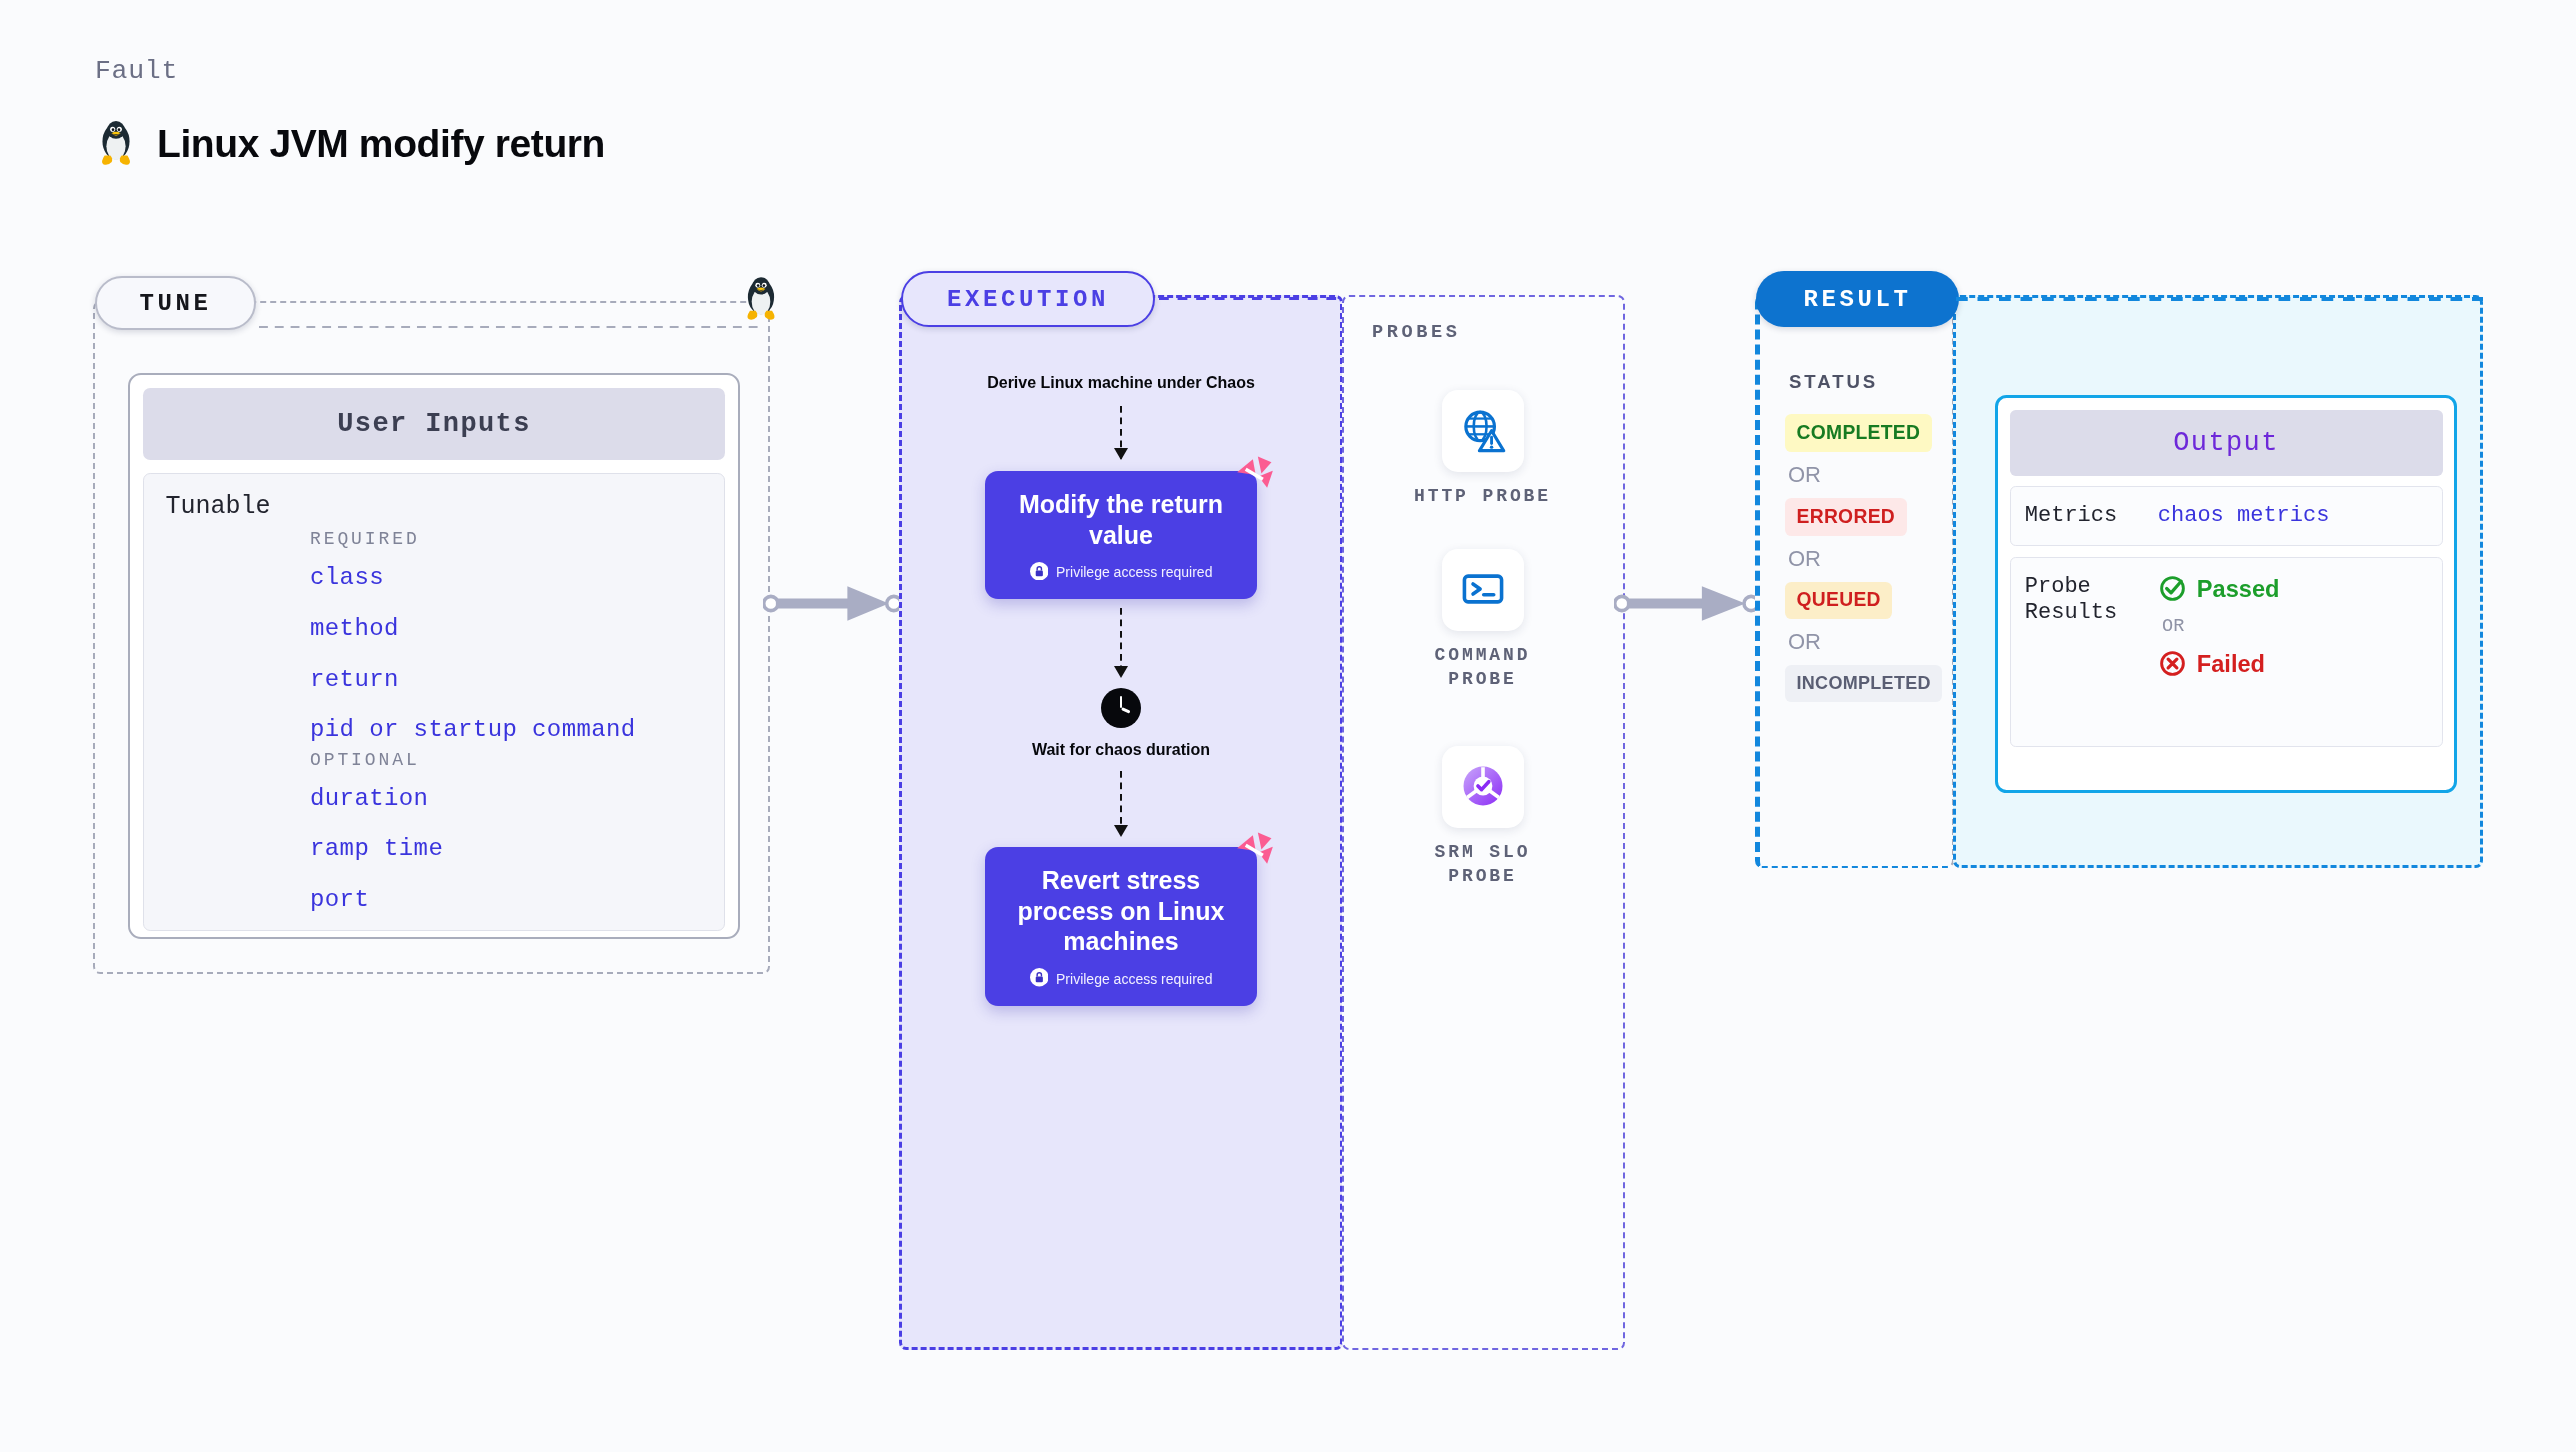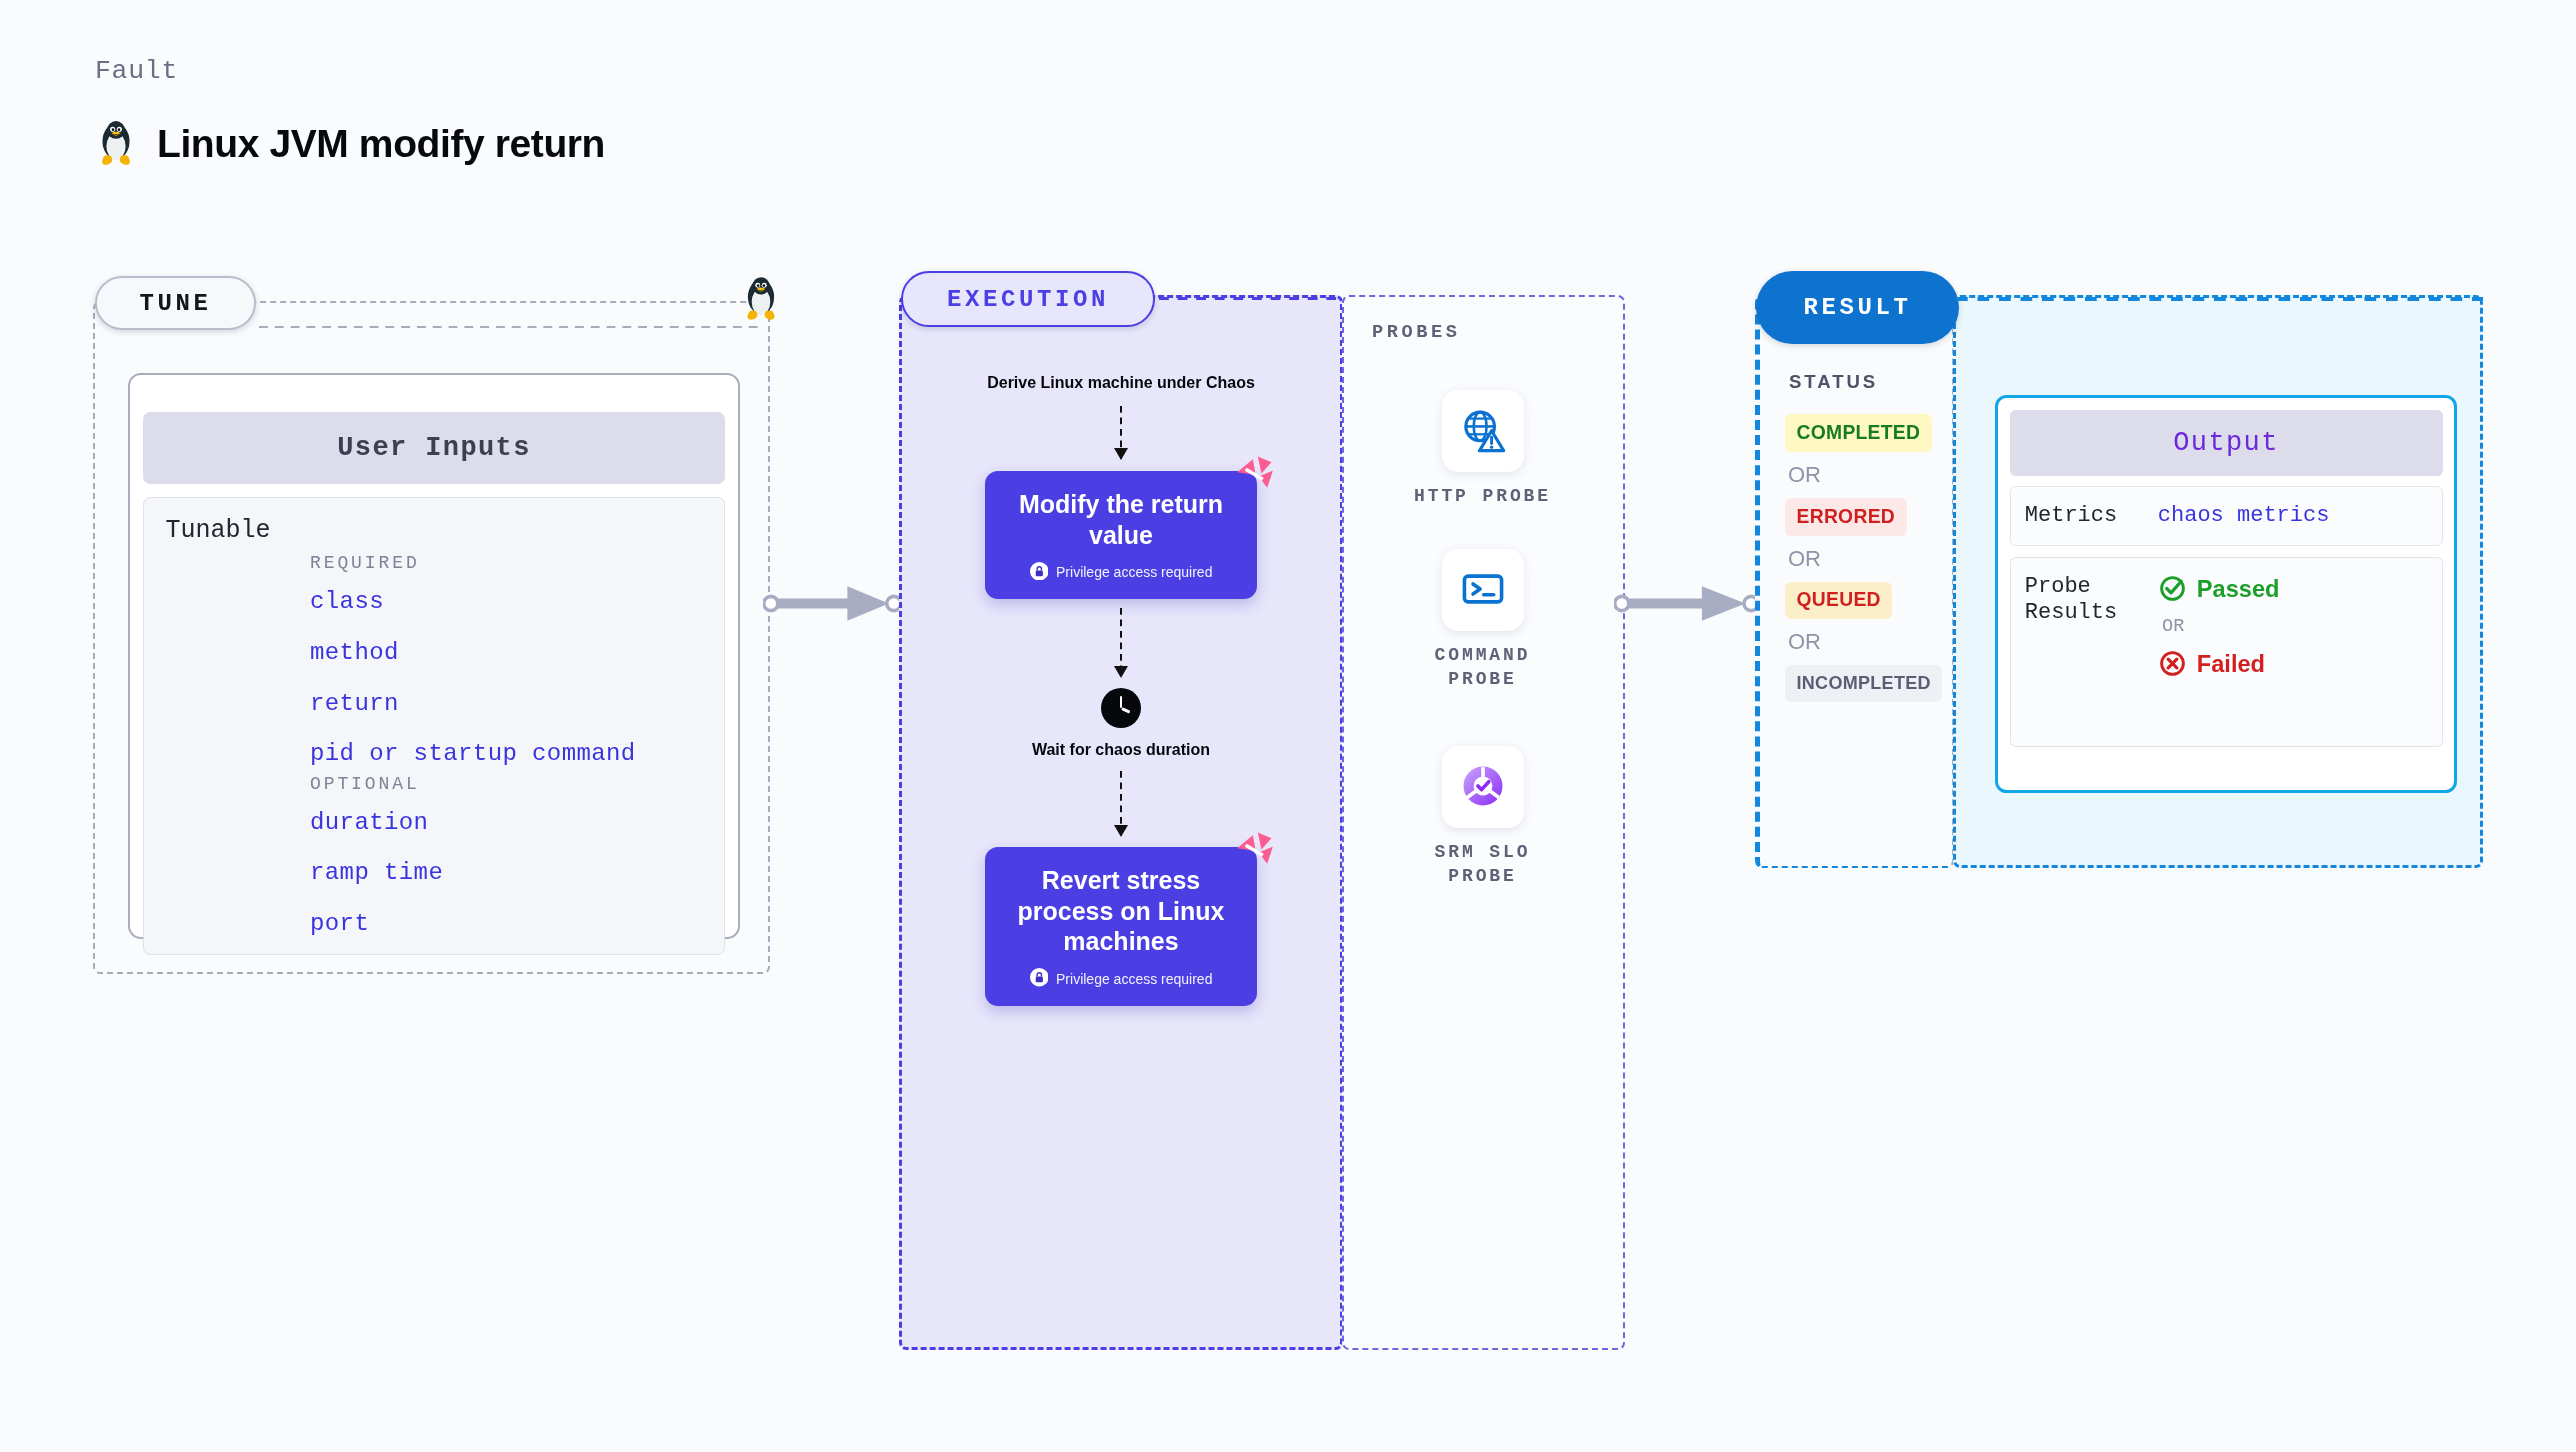--- a/index.html
+++ b/index.html
@@ -41,21 +41,21 @@
     left: 95px; top: 276px; width: 161px; height: 54px;
     background: #f7f8fc; border: 2.1px solid #b9bcca;
     color: #15161c; font-size: 24px;
   }
   .badge-exec {
     left: 901px; top: 271px; width: 254px; height: 56px;
     background: #e7e6fc; border: 2.9px solid #4b3fe4;
     color: #4b3fe4; font-size: 24px; text-align: center;
   }
   .badge-result {
-    left: 1756px; top: 271px; width: 203px; height: 73px;
+    left: 1756px; top: 271px; width: 203px; height: 56px;
     background: #0d73cf; border: none; color: #ffffff;
     font-size: 24px;
   }
 
   
   .region { position: absolute; border-radius: 7.2px; }
   .region-tune {
     left: 93px; top: 301px; width: 677px; height: 673px;
     border: 2.1px dashed #a7abbb; background: transparent;
   }
@@ -86,21 +86,20 @@
     width: 612px; height: 566px;
     background: #ffffff; border: 2.1px solid #a9adbc;
     border-radius: 13px; padding: 13px;
   }
   .inputs-header {
     height: 72px; background: #dcdcea; border-radius: 7.2px;
     display: flex; align-items: center; justify-content: center;
     font-family: "Liberation Mono", monospace;
     font-size: 27px; font-weight: bold; color: #3c3f52;
     letter-spacing: 1.4px;
-    margin-top: 24px;
   }
   .tunable-box {
     margin-top: 13px; height: 458px;
     background: #f5f6fa; border: 1.4px solid #dfe1ea;
     border-radius: 7.2px; display: flex; padding: 18.6px 0 0 0;
   }
   .tunable-label {
     width: 166px; padding-left: 21.5px; flex: none;
     font-family: "Liberation Mono", monospace;
     font-size: 25px; color: #22242e; line-height: 1.1;

